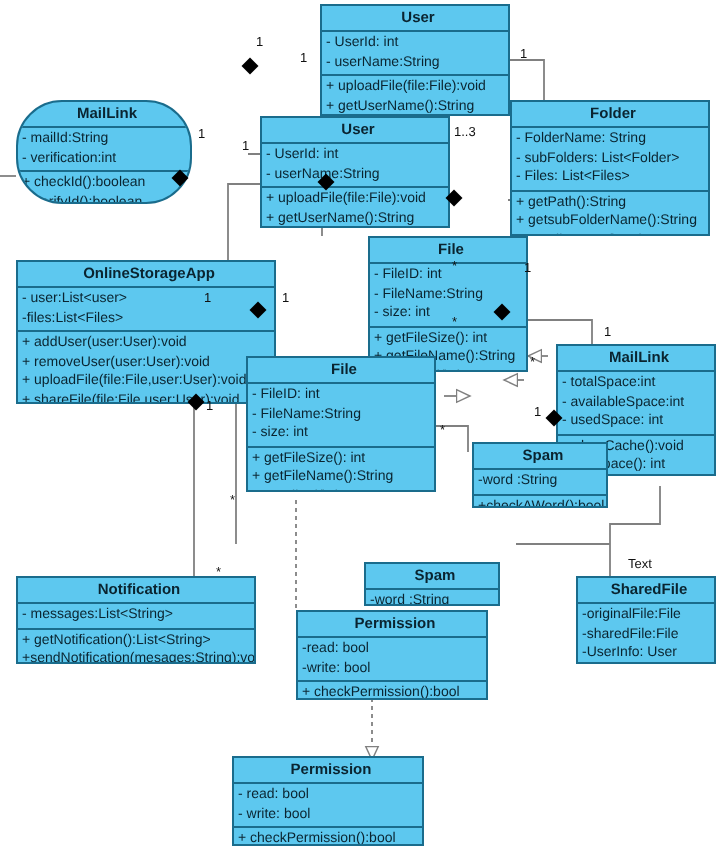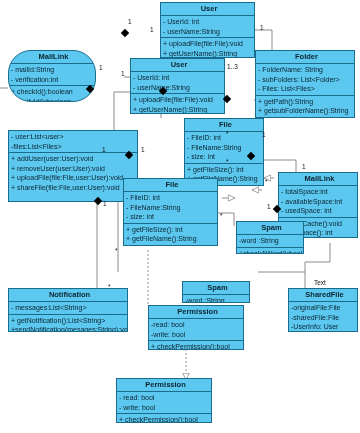--- a/index.html
+++ b/index.html
@@ -161,20 +161,21 @@
       <div class="uml-row">- Files: List&lt;Files&gt;</div>
     </div>
     <div class="uml-section">
       <div class="uml-row">+ getPath():String</div>
       <div class="uml-row">+ getsubFolderName():String</div>
       <div class="uml-row">+ getFileName():String</div>
     </div>
   </div>
 
   <div class="umlclass" style="left:8px;top:130px;width:130px;height:72px;">
+    <div class="uml-title">OnlineStorageApp</div>
     <div class="uml-section">
       <div class="uml-row">- user:List&lt;user&gt;</div>
       <div class="uml-row">-files:List&lt;Files&gt;</div>
     </div>
     <div class="uml-section">
       <div class="uml-row">+ addUser(user:User):void</div>
       <div class="uml-row">+ removeUser(user:User):void</div>
       <div class="uml-row">+ uploadFile(file:File,user:User):void</div>
       <div class="uml-row">+ shareFile(file:File,user:User):void</div>
     </div>

